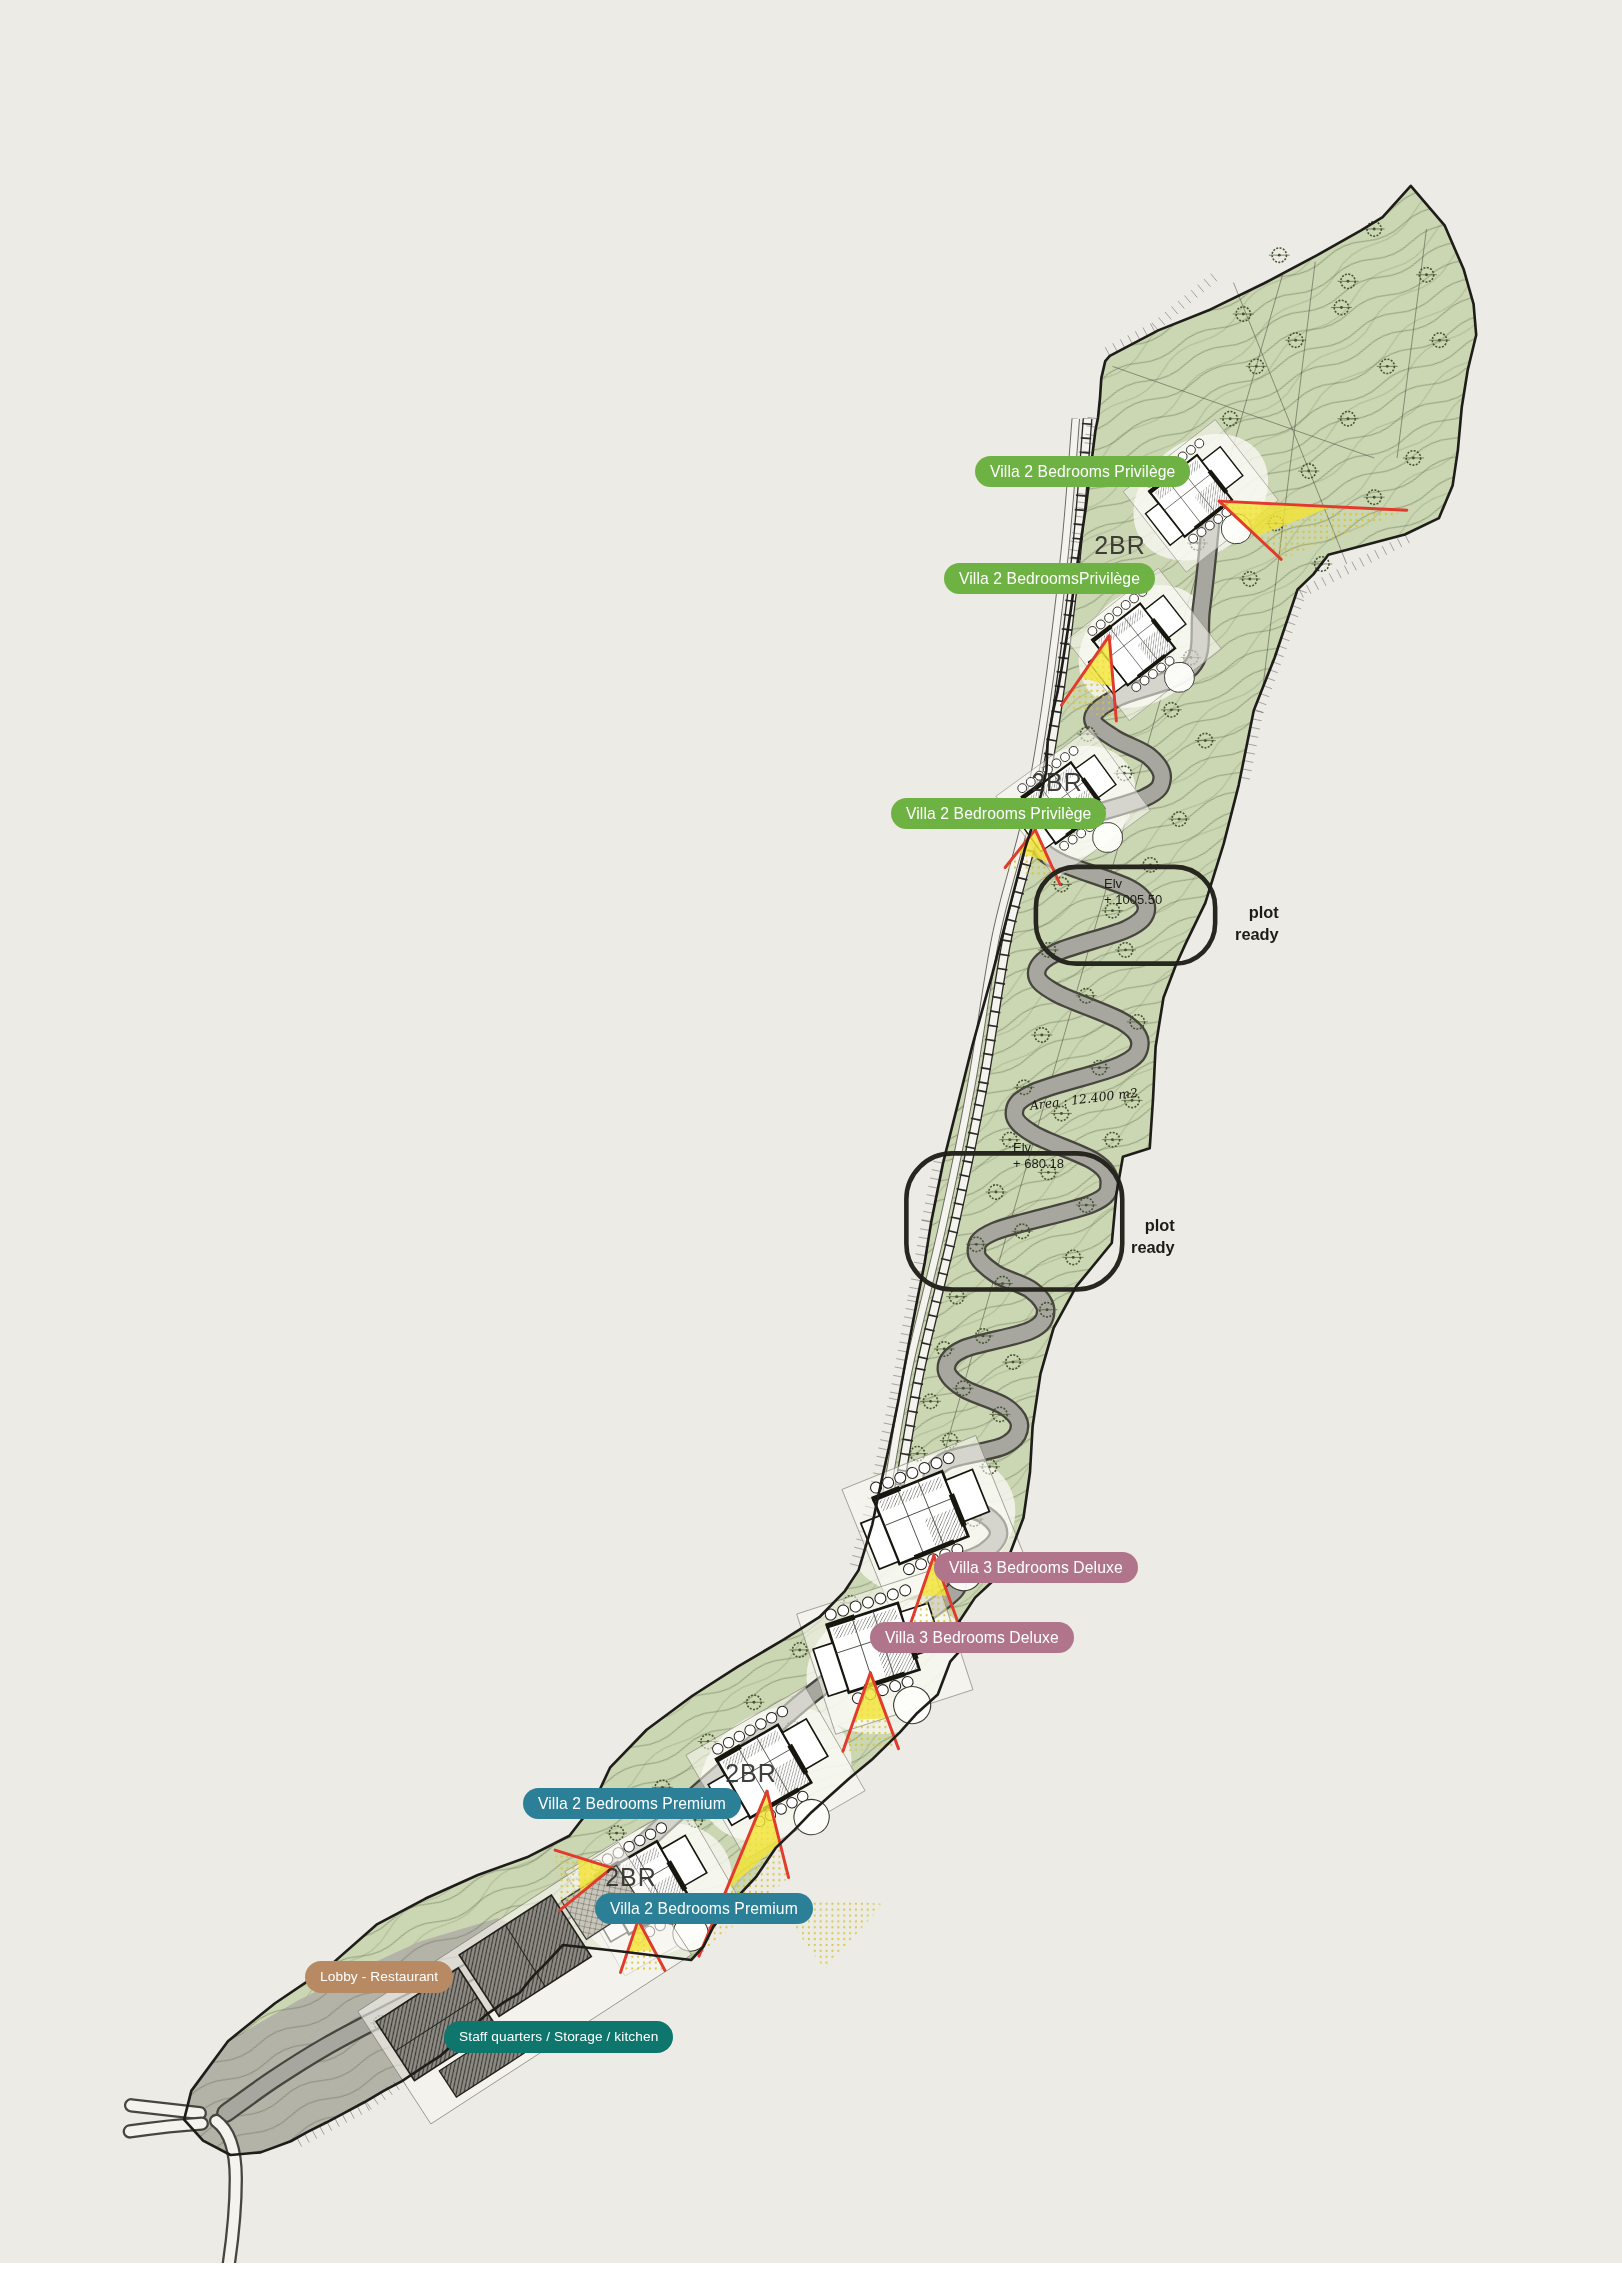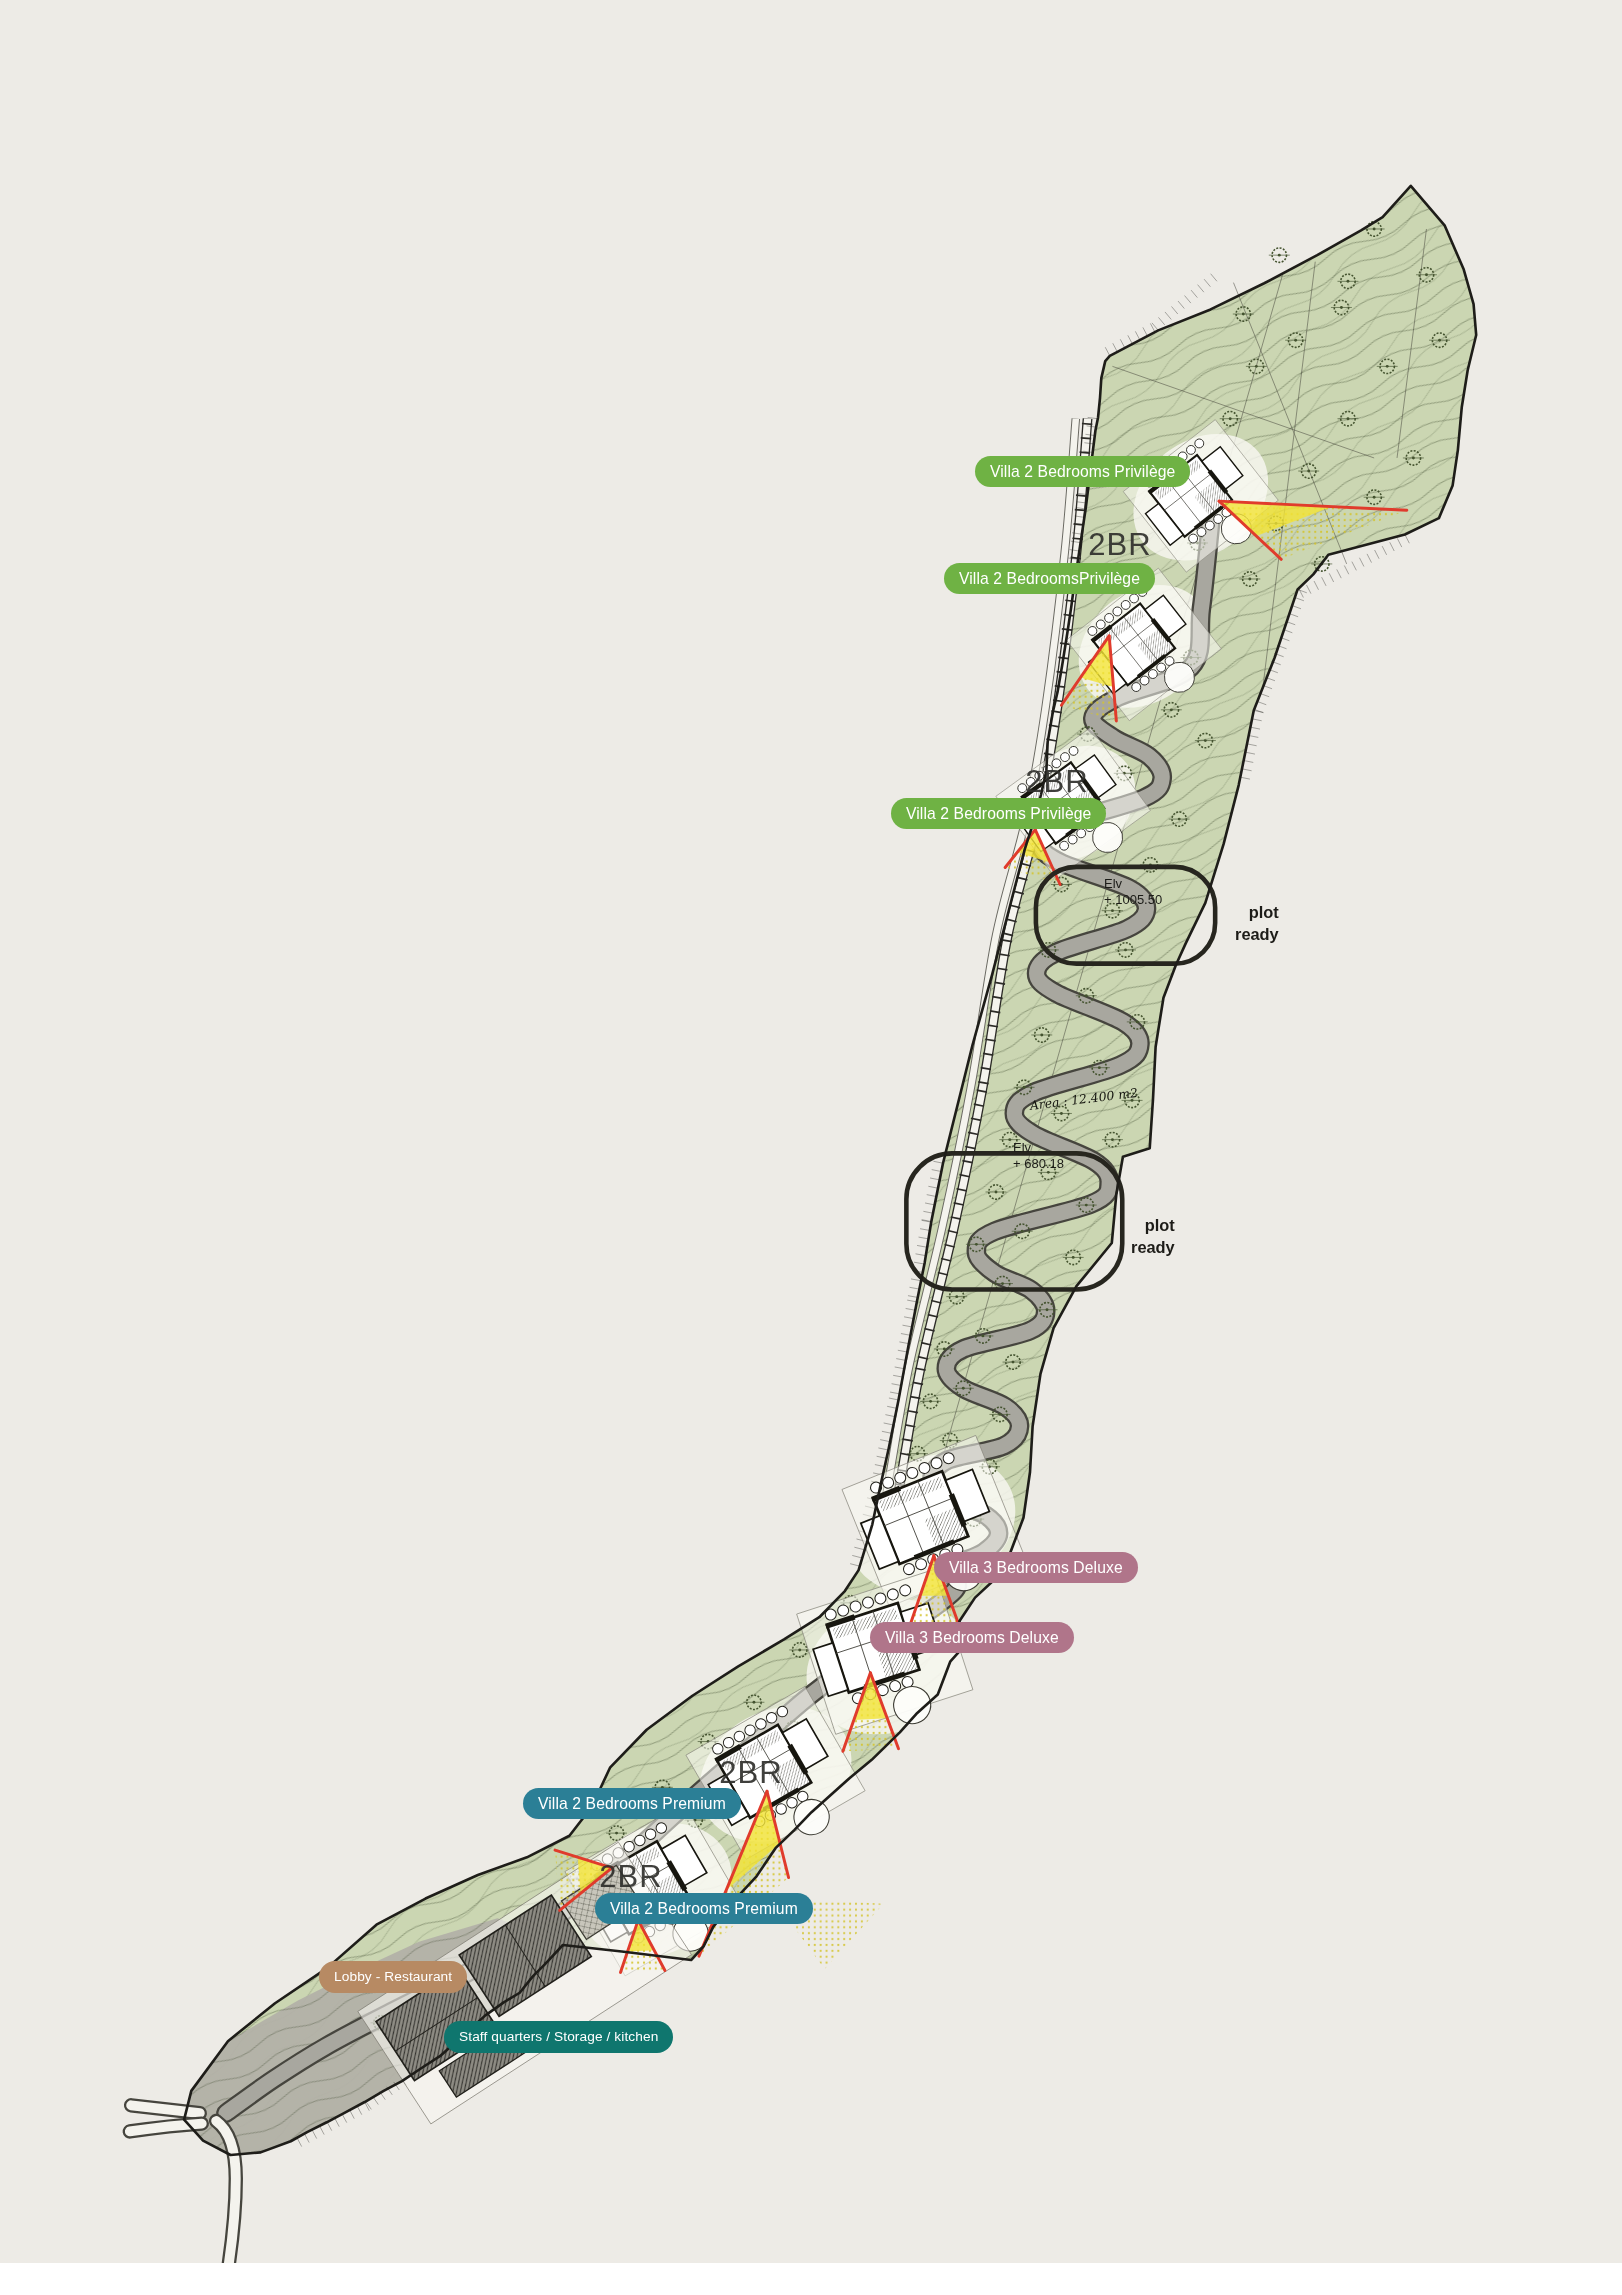--- a/index.html
+++ b/index.html
@@ -2,21 +2,21 @@
 <html style="font-size:10.5px"><head>
 <meta charset="utf-8">
 <style>
   html,body{margin:0;padding:0;font-family:"Liberation Sans",sans-serif;}
   #plan{position:relative;width:1623px;height:2263px;overflow:hidden;background:#edebe6;}
   #map{position:absolute;left:0;top:0;}
   .pill{position:absolute;display:inline-flex;align-items:center;height:31px;padding:0 15px;
         border-radius:17px;color:#fff;font-size:15.7px;line-height:1;white-space:pre;letter-spacing:0.1px;}
   .pill b{font-weight:normal;}
   .pill.tan{font-size:13.7px;height:32px;}
-  .unit{position:absolute;transform:translate(-50%,-50%);font-size:31px;letter-spacing:1px;
+  .unit{position:absolute;transform:translate(-50%,-50%);font-size:25px;letter-spacing:1px;
         color:rgba(48,48,44,.92);white-space:nowrap;}
   .plotnote{position:absolute;font-weight:bold;font-size:16.4px;line-height:1.35;color:#1d1c18;text-align:right;}
   .areanote{position:absolute;font-family:"DejaVu Serif",serif;font-style:italic;font-size:12.4px;
         color:#14140f;transform:rotate(-7deg);transform-origin:left top;white-space:nowrap;}
   .elev{position:absolute;font-size:13px;line-height:1.25;color:#1c1c18;white-space:pre;}
 </style>
 </head>
 <body>
 
 <div id="plan" style="background: rgb(237, 235, 230);">
@@ -835,21 +835,21 @@
       <polygon points="2156,284 2208,345 2237,412 2252,465 2256,512 2243,566 2234,622 2228,688 2220,742 2199,792 2147,817 2030,848 2007,878 1983,901 1948,1005 1916,1086 1893,1200 1870,1290 1842,1380 1812,1442 1797,1475 1778,1525 1766,1600 1762,1680 1757,1755 1716,1768 1706,1825 1699,1900 1645,1966 1610,2030 1590,2100 1578,2180 1574,2250 1564,2320 1533,2402 1490,2442 1466,2478 1477,2512 1452,2540 1433,2590 1400,2620 1375,2648 1332,2690 1298,2718 1240,2770 1214,2797 1185,2825 1156,2868 1130,2896 1090,2945 1075,2975 1056,2996 950,2983 860,2973 832,3003 814,3021 794,3046 769,3061 741,3081 719,3101 699,3119 672,3143 644,3161 614,3181 586,3196 557,3213 529,3228 499,3244 469,3259 444,3273 398,3290 352,3294 310,3272 281,3240 292,3196 348,3120 420,3062 500,3008 575,2942 650,2902 730,2866 805,2839 870,2806 904,2762 932,2702 988,2644 1058,2592 1128,2547 1198,2506 1252,2472 1291,2432 1312,2400 1333,2330 1346,2268 1358,2214 1373,2140 1388,2058 1401,1990 1413,1930 1423,1868 1433,1818 1441,1778 1456,1718 1471,1658 1486,1598 1501,1544 1516,1490 1529,1440 1541,1394 1554,1344 1566,1298 1579,1258 1591,1214 1599,1178 1601,1134 1609,1088 1616,1058 1623,1018 1631,968 1637,928 1641,898 1647,858 1653,818 1659,778 1664,738 1669,698 1674,658 1678,638 1681,608 1683,578 1689,552 1696,544 1770,505 1850,473 1932,433 2013,390 2080,352 2113,332" fill="none" stroke="#1e1d19" stroke-width="4" stroke-linejoin="round"></polygon>
     </svg>
 
   <div class="pill green" style="left: 975px; top: 456px; background: rgb(111, 178, 68);"><span>Villa 2 Bedrooms </span><b>Privilège</b></div>
   <div class="pill green" style="left: 944px; top: 563px; background: rgb(111, 178, 68);"><span>Villa 2 Bedrooms</span><b>Privilège</b></div>
   <div class="pill green" style="left: 891px; top: 798px; background: rgb(111, 178, 68);"><span>Villa 2 Bedrooms </span><b>Privilège</b></div>
   <div class="pill mauve" style="left: 934px; top: 1552px; background: rgb(176, 117, 138);"><span>Villa 3 Bedrooms </span><b>Deluxe</b></div>
   <div class="pill mauve" style="left: 870px; top: 1622px; background: rgb(176, 117, 138);"><span>Villa 3 Bedrooms </span><b>Deluxe</b></div>
   <div class="pill teal" style="left: 523px; top: 1788px; background: rgb(43, 127, 150);"><span>Villa 2 Bedrooms </span><b>Premium</b></div>
   <div class="pill teal" style="left: 595px; top: 1893px; background: rgb(43, 127, 150);"><span>Villa 2 Bedrooms </span><b>Premium</b></div>
-  <div class="pill tan" style="left: 319px; top: 1961px; background: rgb(183, 138, 99);"><span>Lobby - Restaurant</span><b></b></div>
+  <div class="pill tan" style="left: 305px; top: 1961px; background: rgb(183, 138, 99);"><span>Lobby - Restaurant</span><b></b></div>
   <div class="pill tan" style="left: 444px; top: 2021px; background: #0f766e;"><span>Staff quarters / Storage / kitchen</span><b></b></div>
 
   <div class="plotnote" style="left:1235px;top:901px">
     <div>plot</div>
     <div>ready</div>
   </div>
   <div class="plotnote" style="left:1131px;top:1214px">
     <div>plot</div>
     <div>ready</div>
   </div>

